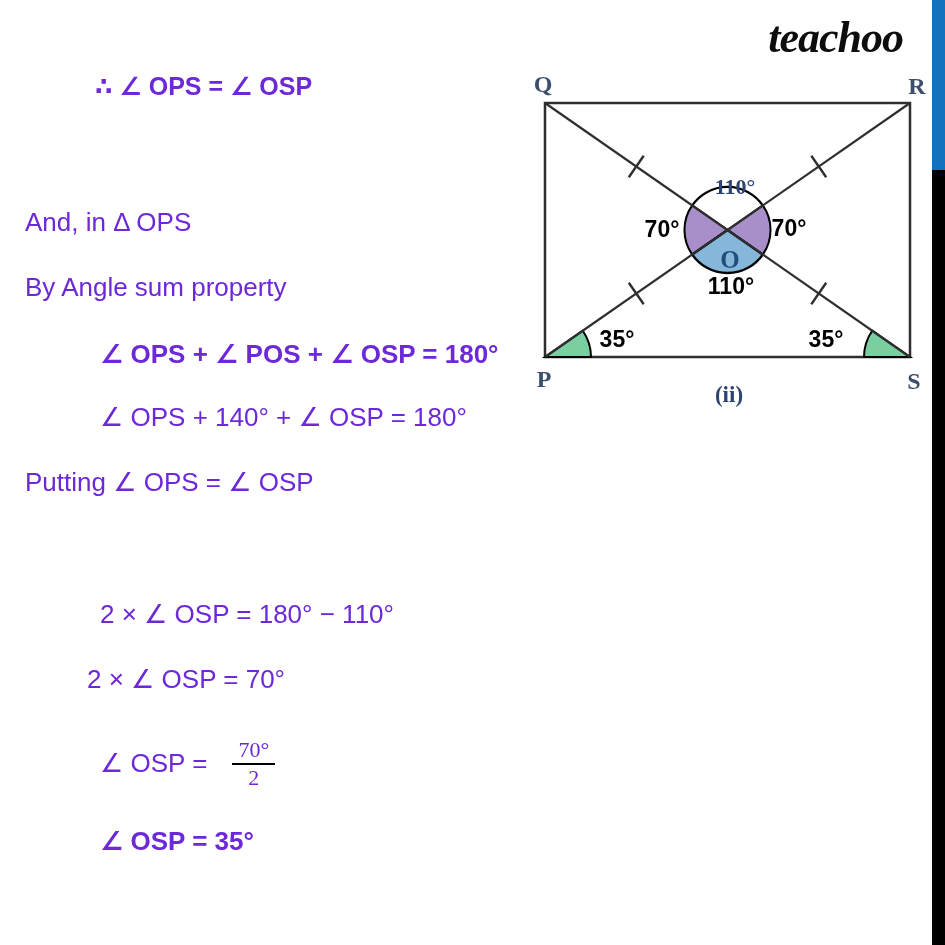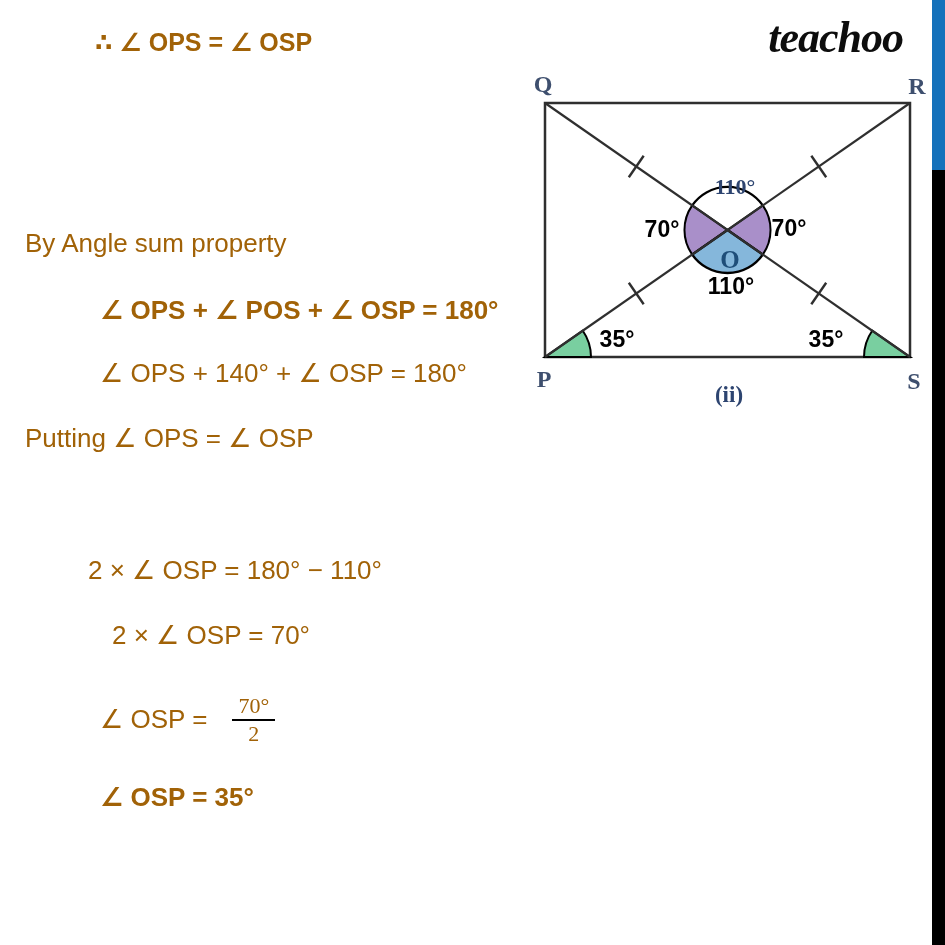--- a/index.html
+++ b/index.html
@@ -6,31 +6,31 @@
   html, body { background: #ffffff; }
   .page {
     position: relative;
     width: 945px;
     height: 945px;
     background: #ffffff;
     overflow: hidden;
     font-family: "Liberation Sans", "DejaVu Sans", sans-serif;
     color: #1a1a1a;
   }
-  .tline { position: absolute; white-space: nowrap; font-size: 26px; line-height: 1.15; color: #a16207; }
+  .tline { position: absolute; white-space: nowrap; font-size: 26px; line-height: 1.15; color: #6d28d9; margin-top: 44px; }
   .bold  { font-weight: bold; }
   .l-therefore { top: 28px;  left: 95px;  font-size: 25px; }
   .l-and       { top: 164px; left: 25px; }
   .l-by        { top: 229px; left: 25px; }
   .l-eqsum     { top: 296px; left: 100px; }
   .l-eqsub     { top: 359px; left: 100px; }
   .l-putting   { top: 424px; left: 25px; text-align: center; }
   .l-eqosp2    { top: 491px; left: 100px; }
-  .l-eq2x      { top: 556px; left: 88px; text-align: right; }
-  .l-eq2x70    { top: 621px; left: 112px; text-align: center; }
+  .l-eq2x      { top: 556px; left: 100px; text-align: right; }
+  .l-eq2x70    { top: 621px; left: 87px; text-align: center; }
   .l-frac      { top: 694px; left: 100px; display: flex; align-items: center; gap: 25px; }
   .l-result    { top: 783px; left: 100px; }
   .frac { display: inline-block; text-align: center; font-family: "Liberation Serif", "DejaVu Serif", serif; font-size: 22px; line-height: 1.1; }
   .frac .num { display: block; padding: 0 6px 1px 6px; border-bottom: 2px solid #000; }
   .frac .den { display: block; padding-top: 1px; }
   .logo {
     position: absolute; top: 12px; right: 42px;
     font-family: "Liberation Serif", "DejaVu Serif", serif;
     font-style: italic; font-weight: bold;
     font-size: 44px; letter-spacing: -1px; color: #0d0d0d;
@@ -47,20 +47,21 @@
   .num-bold  { font-family: "Liberation Sans", "DejaVu Sans", sans-serif; font-size: 23px; font-weight: bold; fill: #000; }
   .o-label   { font-family: "Liberation Serif", "DejaVu Serif", serif; font-size: 25px; font-weight: 600; }
   .caption   { font-family: "Liberation Serif", "DejaVu Serif", serif; font-size: 23px; font-weight: 600; }
 </style>
 </head>
 <body>
 
 <div class="page">
 
   <div class="tline bold l-therefore">∴ ∠ OPS = ∠ OSP</div>
+  <div class="tline l-and">And, in Δ OPS</div>
   <div class="tline l-by">By Angle sum property</div>
   <div class="tline bold l-eqsum">∠ OPS + ∠ POS + ∠ OSP = 180°</div>
   <div class="tline l-eqsub">∠ OPS + 140° + ∠ OSP = 180°</div>
   <div class="tline l-putting">Putting ∠ OPS = ∠ OSP</div>
   <div class="tline l-eq2x">2 × ∠ OSP = 180° − 110°</div>
   <div class="tline l-eq2x70">2 × ∠ OSP = 70°</div>
 
   <div class="tline l-frac">
     <span>∠ OSP =</span>
     <span class="frac">

